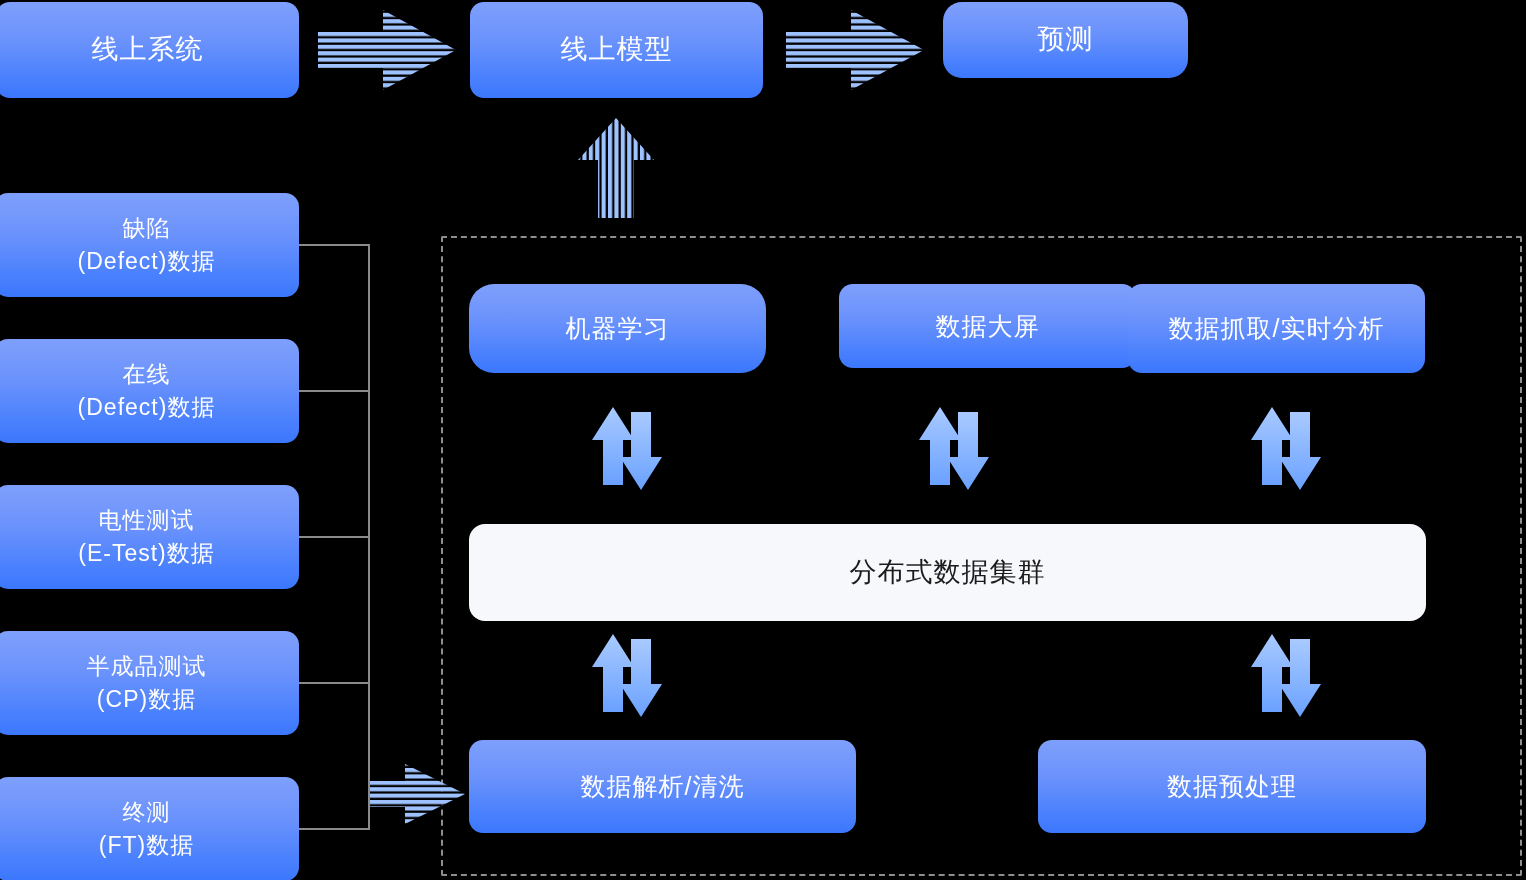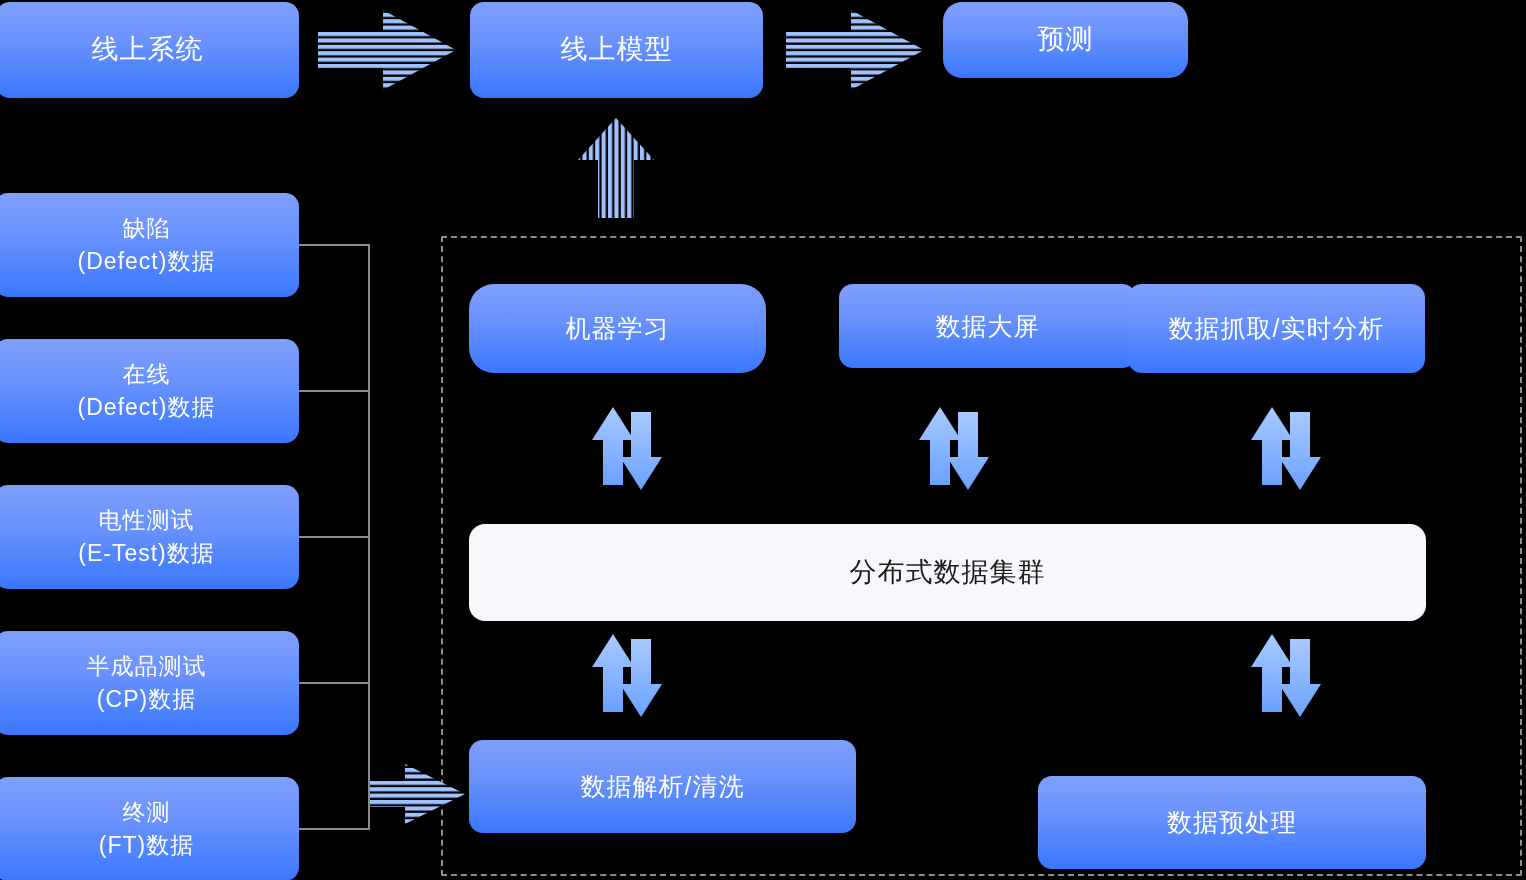--- a/index.html
+++ b/index.html
@@ -111,21 +111,21 @@
   </div>
 
   <div class="card white" style="left:469px;top:511px;width:957px;height:97px;font-size:27px;">
     <span class="txt">分布式数据集群</span>
   </div>
 
   <div class="card" style="left:469px;top:740px;width:387px;height:93px;font-size:25px;">
     <span class="txt">数据解析/清洗</span>
   </div>
 
-  <div class="card" style="left:1038px;top:740px;width:388px;height:93px;font-size:25px;margin-top:36px;">
+  <div class="card" style="left:1038px;top:740px;width:388px;height:93px;font-size:25px;">
     <span class="txt">数据预处理</span>
   </div>
 
   <svg class="arrow-layer" viewBox="0 0 1526 880" xmlns="http://www.w3.org/2000/svg">
     <defs>
 
       <pattern id="hstripe" width="6" height="6.4" patternUnits="userSpaceOnUse">
         <rect x="0" y="0" width="6" height="4.3" fill="#9ec2ff"></rect>
         <rect x="0" y="4.3" width="6" height="2.1" fill="#000000"></rect>
       </pattern>

